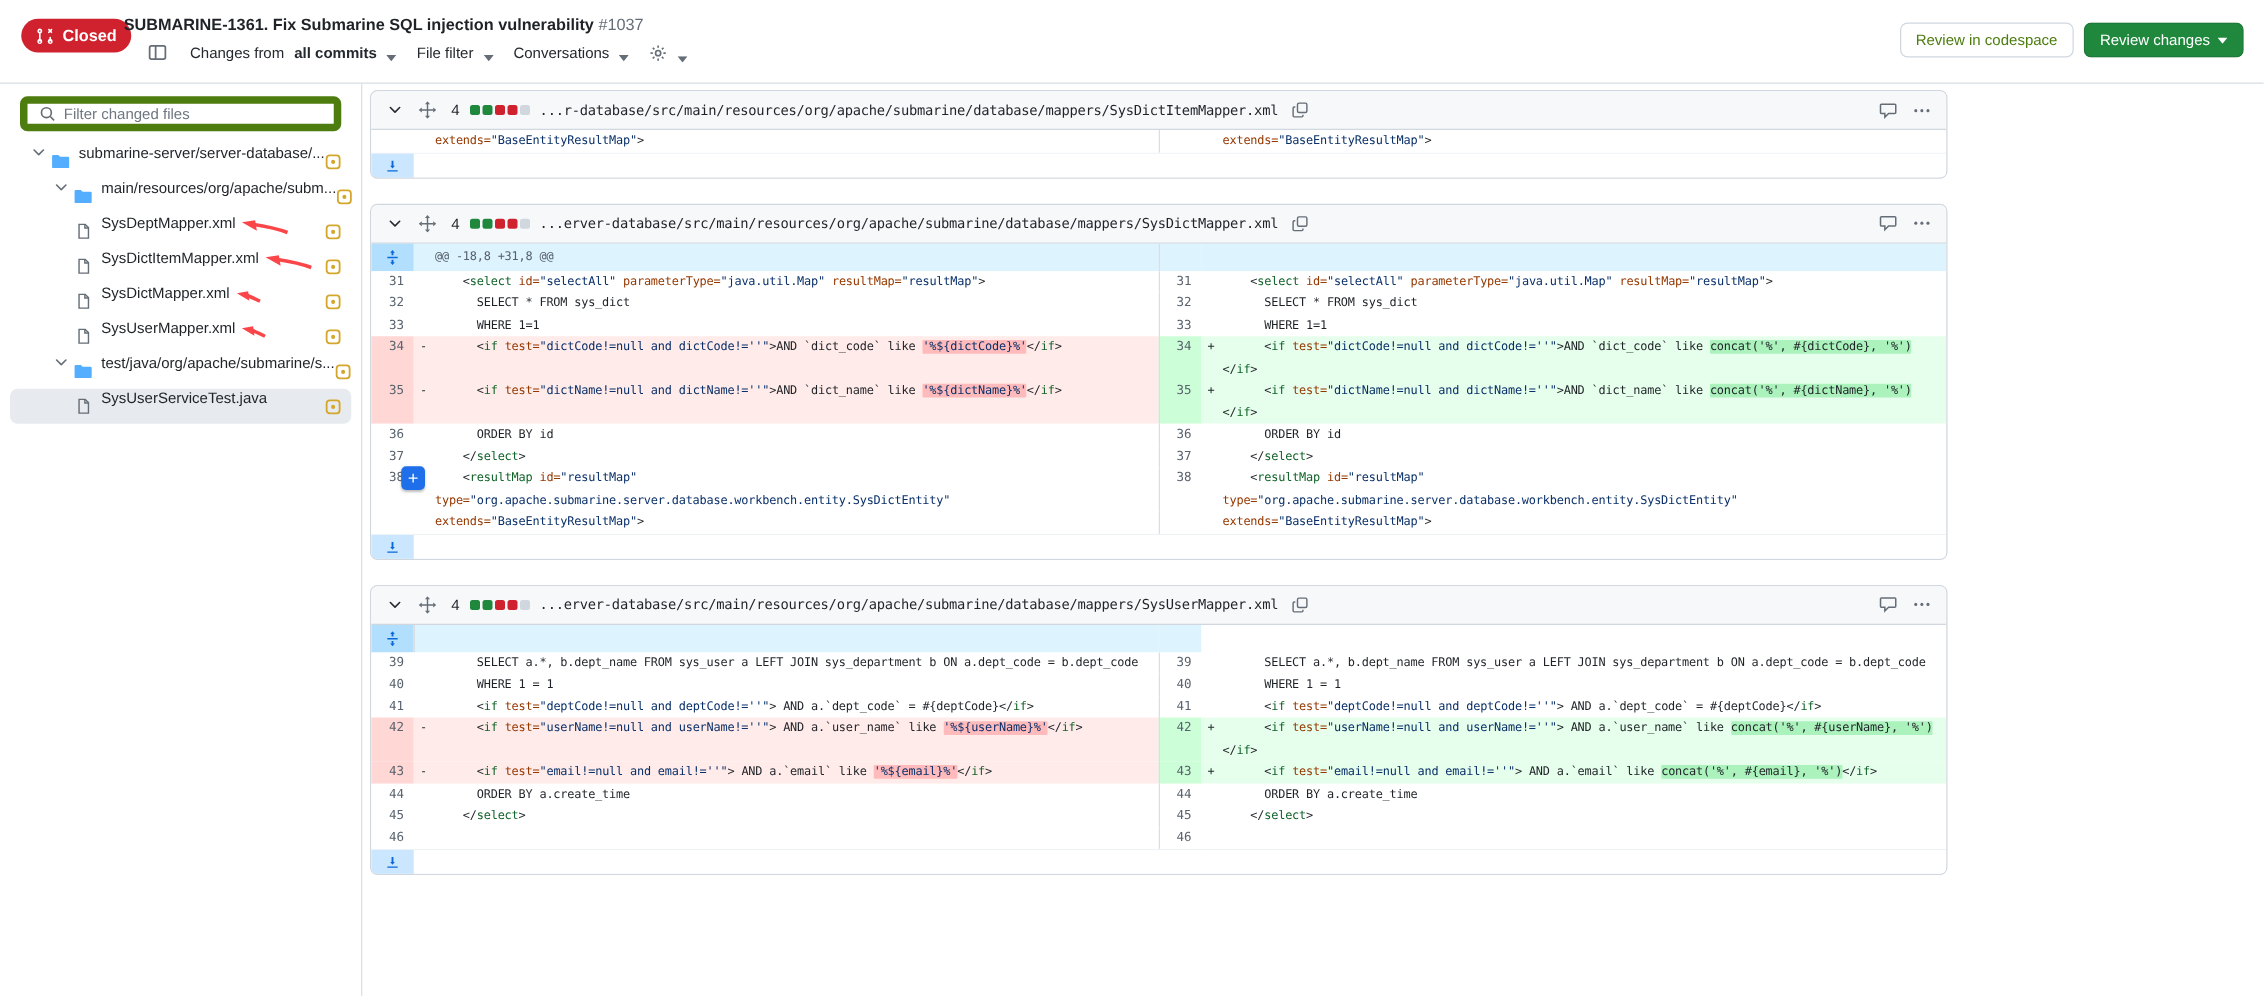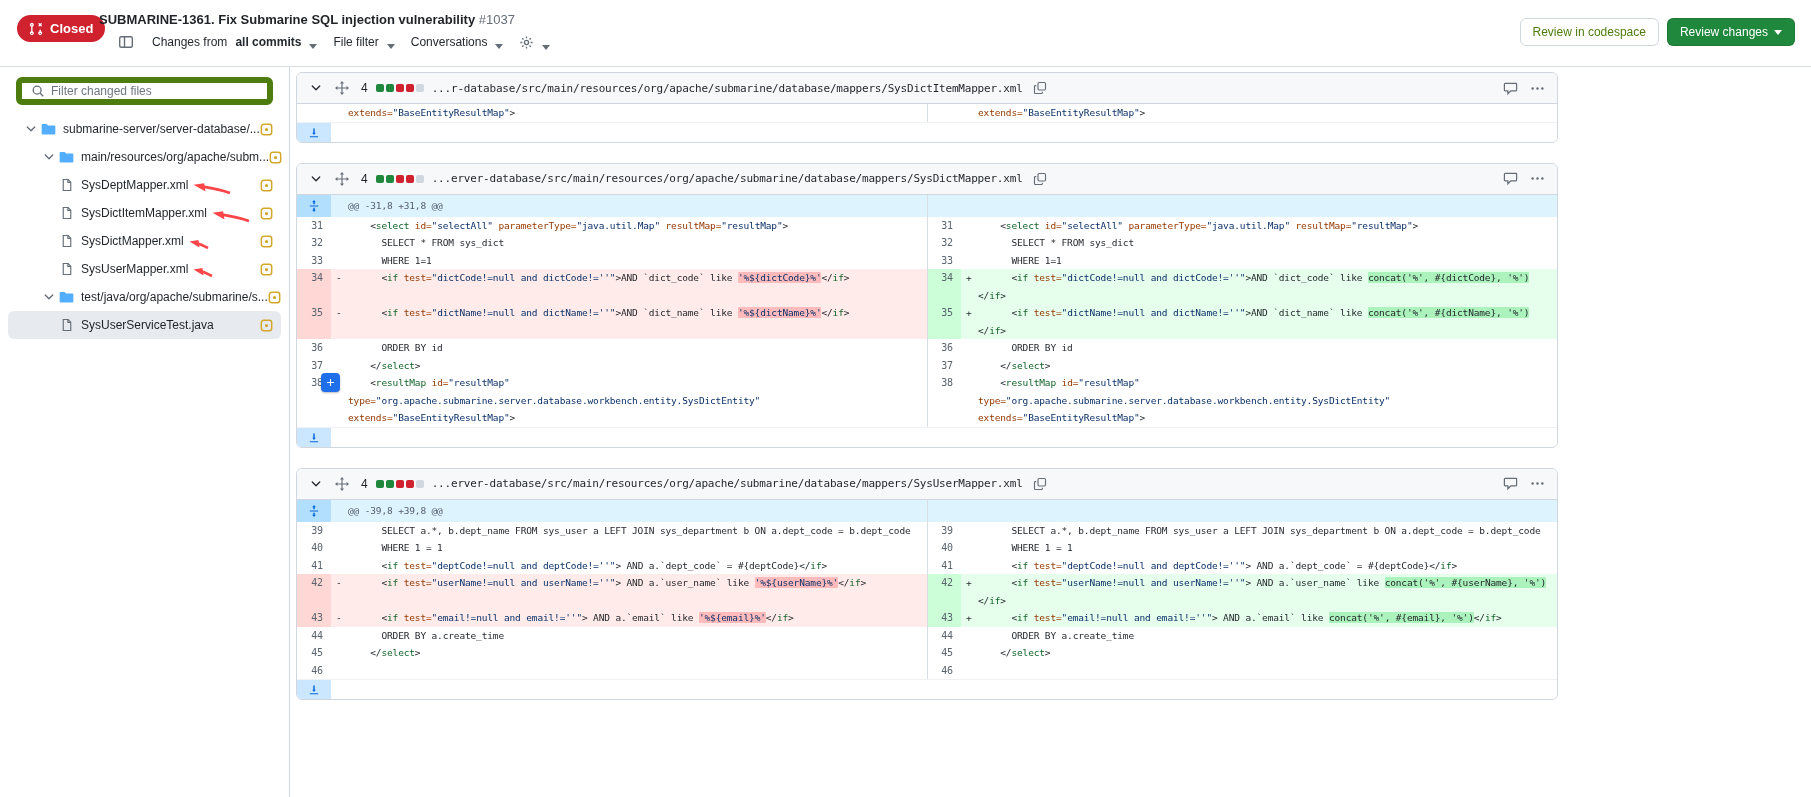--- a/index.html
+++ b/index.html
@@ -22,21 +22,21 @@
 .btn-codespace{background:#fff;color:#4d7c0f}
 .btn-review{background:#1f883d;color:#fff;border-color:rgba(31,35,40,.15)}
 
 
 .layout{display:flex;height:741px}
 .sidebar{width:290px;flex:none;border-right:1px solid #d0d7de;padding-top:10px;background:#fff}
 .filterbox{margin:0 16px;display:flex;align-items:center;gap:6px;height:28px;border:6px solid #4d7c0f;border-radius:6px;padding:0 9px;color:#656d76;background:#fff}
 .filterbox input{border:0;outline:0;flex:1;font-size:12px;color:#24292f;background:transparent;font-family:inherit}
 .filterbox input::placeholder{color:#6e7781}
 .tree{margin-top:10px}
-.tree-row{display:flex;align-items:center;height:28px;margin:0 8px;padding-right:8px;border-radius:6px;cursor:pointer}
+.tree-row{display:flex;height:28px;margin:0 8px;padding-right:8px;border-radius:6px;cursor:pointer}
 .tree-row.selected{background:#e7ebef}
 .tree-chev{color:#656d76;display:inline-flex;margin-right:3px}
 .tree-label{margin-left:7px;font-size:12px;color:#1f2328;white-space:nowrap}
 .grow{flex:1}
 .annot{margin-left:4px;display:inline-flex;position:relative;top:3px}
 .d0{padding-left:16px}.d1{padding-left:34px}.d2{padding-left:52px}
 
 
 .main{flex:1;padding:5px 0 0 6px;background:#fff;overflow:hidden}
 .file-card{width:1262px;border:1px solid #d0d7de;border-radius:6px;margin-bottom:20px;overflow:hidden;background:#fff}
@@ -434,21 +434,21 @@
         </header>
         <div class="diff">
           <div class="drow hunk">
             <div class="dnum gut">
               <button class="expand-btn">
                 <svg width="12" height="12" viewBox="0 0 16 16" fill="currentColor">
                   <path d="M8 0l2.5 3H9v2.6H7V3H5.5L8 0Zm0 16-2.5-3H7v-2.6h2V13h1.5L8 16ZM2.5 7.3h11v1.4h-11z"></path>
                 </svg>
               </button>
             </div>
-            <div class="dcode hunktext"><div class="dline">@@ -31,8 +31,8 @@</div></div>
+            <div class="dcode hunktext"><div class="dline">@@ -18,8 +31,8 @@</div></div>
             <div class="dnum numr"></div>
             <div class="dcode"></div>
           </div>
           <div class="drow">
             <div class="dnum ctx"><span class="lnum">31</span></div>
             <div class="dcode ctx"><div class="dline"><span class="sg-p">    &lt;</span><span class="sg-t">select</span><span class="sg-p"> </span><span class="sg-a">id=</span><span class="sg-s">"selectAll"</span><span class="sg-p"> </span><span class="sg-a">parameterType=</span><span class="sg-s">"java.util.Map"</span><span class="sg-p"> </span><span class="sg-a">resultMap=</span><span class="sg-s">"resultMap"</span><span class="sg-p">&gt;</span></div></div>
             <div class="dnum numr ctx"><span class="lnum">31</span></div>
             <div class="dcode ctx"><div class="dline"><span class="sg-p">    &lt;</span><span class="sg-t">select</span><span class="sg-p"> </span><span class="sg-a">id=</span><span class="sg-s">"selectAll"</span><span class="sg-p"> </span><span class="sg-a">parameterType=</span><span class="sg-s">"java.util.Map"</span><span class="sg-p"> </span><span class="sg-a">resultMap=</span><span class="sg-s">"resultMap"</span><span class="sg-p">&gt;</span></div></div>
           </div>
           <div class="drow">
@@ -563,21 +563,20 @@
         </header>
         <div class="diff">
           <div class="drow hunk">
             <div class="dnum gut">
               <button class="expand-btn">
                 <svg width="12" height="12" viewBox="0 0 16 16" fill="currentColor">
                   <path d="M8 0l2.5 3H9v2.6H7V3H5.5L8 0Zm0 16-2.5-3H7v-2.6h2V13h1.5L8 16ZM2.5 7.3h11v1.4h-11z"></path>
                 </svg>
               </button>
             </div>
-            <div class="dcode hunktext"><div class="dline">@@ -39,8 +39,8 @@</div></div>
             <div class="dnum numr"></div>
             <div class="dcode"></div>
           </div>
           <div class="drow">
             <div class="dnum ctx"><span class="lnum">39</span></div>
             <div class="dcode ctx"><div class="dline"><span class="sg-p">      SELECT a.*, b.dept_name FROM sys_user a LEFT JOIN sys_department b ON a.dept_code = b.dept_code</span></div></div>
             <div class="dnum numr ctx"><span class="lnum">39</span></div>
             <div class="dcode ctx"><div class="dline"><span class="sg-p">      SELECT a.*, b.dept_name FROM sys_user a LEFT JOIN sys_department b ON a.dept_code = b.dept_code</span></div></div>
           </div>
           <div class="drow">

